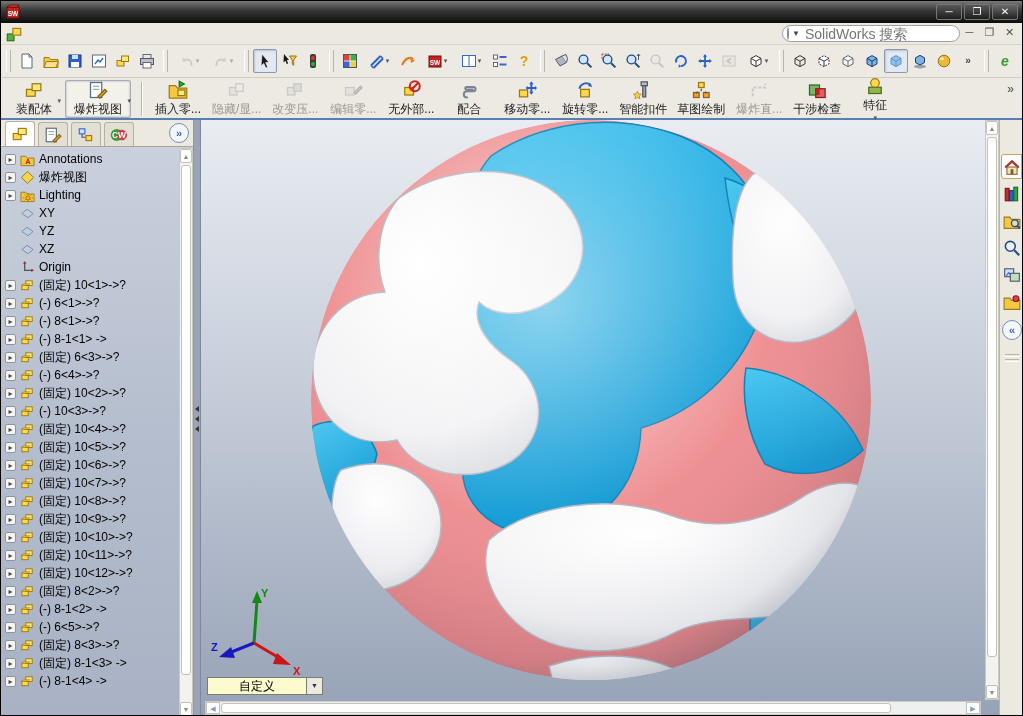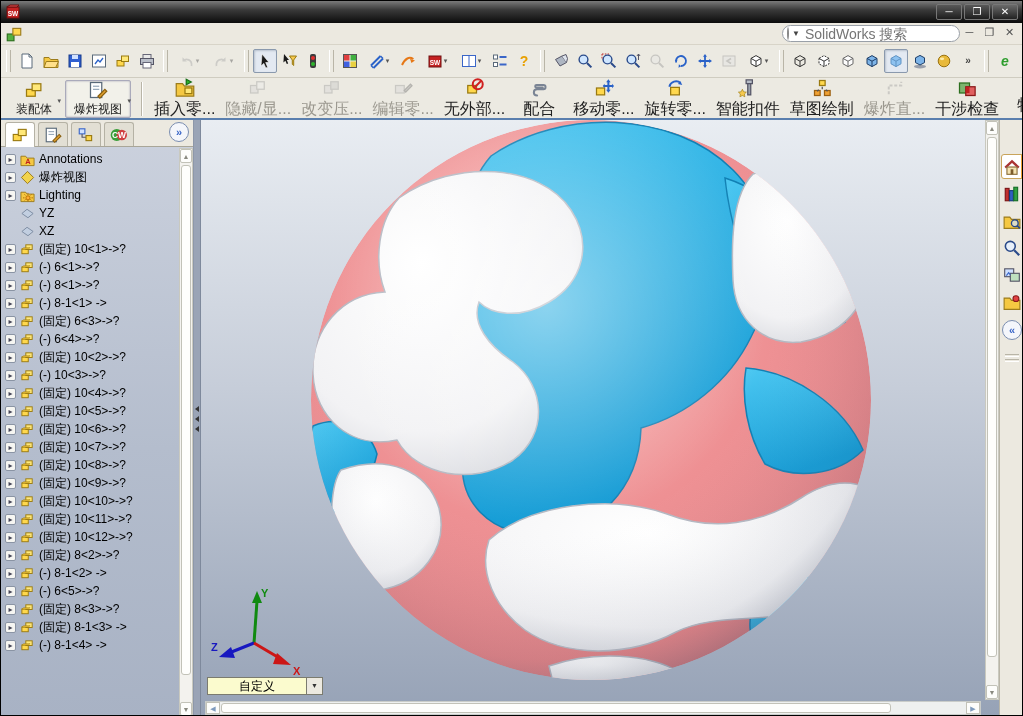--- a/index.html
+++ b/index.html
@@ -35,31 +35,31 @@
   .ic{display:inline-flex;align-items:center;justify-content:center;}
 
   
   #cmdmgr{position:absolute;left:0;top:77px;width:100%;height:42px;background:#eceae2;border-bottom:2px solid #5a7fae;display:flex;align-items:stretch;padding:2px 2px 0 6px;}
   .cm-tab{display:flex;flex-direction:column;align-items:center;justify-content:center;padding:1px 8px;margin-right:4px;border:1px solid transparent;border-radius:2px;position:relative;}
   .cm-tab.active{background:#f2f1ea;border-color:#aab;box-shadow:inset 0 0 2px #99a;}
   .cm-tab .lbl{font-size:12px;color:#222;margin-top:1px;white-space:nowrap;}
   .cm-tab .dd2{position:absolute;right:-1px;bottom:12px;font-size:7px;color:#555;}
   .cm-sep{width:2px;border-left:1px solid #b9b5a7;border-right:1px solid #fff;margin:2px 6px;}
   .cm-btn{display:flex;flex-direction:column;align-items:center;justify-content:center;min-width:58px;padding:1px 4px;border:1px solid transparent;border-radius:2px;}
-  .cm-btn .lbl{font-size:16px;color:#222;margin-top:1px;white-space:nowrap;}
+  .cm-btn .lbl{font-size:12px;color:#222;margin-top:1px;white-space:nowrap;}
   .cm-btn.disabled .lbl{color:#9b988f;}
   .cm-btn.disabled .ic{opacity:.4;filter:grayscale(1);}
   .cm-overflow{margin-left:auto;font-size:12px;color:#444;align-self:flex-start;padding:2px 6px;}
 
   
   #main{position:absolute;left:0;top:119px;width:1023px;height:597px;}
 
   
   #leftpanel{position:absolute;left:0;top:0;width:193px;height:100%;background:linear-gradient(180deg,#ccd2de 0%,#b4bdcd 55%,#a8b2c4 100%);border-right:1px solid #8d97a9;}
-  #paneltabs{position:absolute;left:0;top:0;width:100%;height:27px;background:#ece9e0;border-bottom:1px solid #a9a698;display:flex;padding:2px 4px 0 4px;gap:3px;}
+  #paneltabs{position:absolute;left:0;top:0;width:100%;height:27px;background:#ece9e0;border-bottom:1px solid #a9a698;display:flex;align-items:flex-end;padding:2px 4px 0 4px;gap:3px;}
   .ptab{width:30px;height:24px;display:flex;align-items:center;justify-content:center;border:1px solid #b5b2a5;border-bottom:none;border-radius:3px 3px 0 0;background:#e2dfd4;}
   .ptab.active{background:#fff;height:25px;}
   .chev-btn{margin-left:auto;width:20px;height:20px;border:1px solid #7a8db0;border-radius:50%;color:#3a66c8;background:#f4f6fb;font-size:11px;font-weight:bold;display:flex;align-items:center;justify-content:center;margin-bottom:3px;}
   #tree{position:absolute;left:0;top:28px;right:14px;bottom:0;overflow:hidden;padding-top:2px;}
   .tree-row{display:flex;align-items:center;height:18px;padding-left:4px;white-space:nowrap;}
   .tree-row .expander{width:11px;height:11px;min-width:11px;background:#f6f6f2;border:1px solid #8a94a4;border-radius:2px;font-size:8px;line-height:9px;text-align:center;color:#445;margin-right:3px;}
   .tree-row .expander.hidden{visibility:hidden;}
   .tree-row.root{padding-left:6px;}
   .tree-label{font-size:12px;color:#000;margin-left:4px;}
   .tree-row .ic{margin-left:1px;}
@@ -691,30 +691,50 @@
             </span>
             <span class="tree-label">Lighting</span>
           </div>
           <div class="tree-row">
             <span class="expander hidden">▸</span>
             <span class="ic" style="width:15px;height:15px">
               <svg viewBox="0 0 16 16" width="100%" height="100%">
                 <path d="M2 8 L7.5 3.5 L14 8 L8.5 12.5 Z" fill="rgba(190,210,235,.45)" stroke="#7b8aa0"></path>
               </svg>
             </span>
+            <span class="tree-label">XY</span>
+          </div>
+          <div class="tree-row">
+            <span class="expander hidden">▸</span>
+            <span class="ic" style="width:15px;height:15px">
+              <svg viewBox="0 0 16 16" width="100%" height="100%">
+                <path d="M2 8 L7.5 3.5 L14 8 L8.5 12.5 Z" fill="rgba(190,210,235,.45)" stroke="#7b8aa0"></path>
+              </svg>
+            </span>
             <span class="tree-label">YZ</span>
           </div>
           <div class="tree-row">
             <span class="expander hidden">▸</span>
             <span class="ic" style="width:15px;height:15px">
               <svg viewBox="0 0 16 16" width="100%" height="100%">
                 <path d="M2 8 L7.5 3.5 L14 8 L8.5 12.5 Z" fill="rgba(190,210,235,.45)" stroke="#7b8aa0"></path>
               </svg>
             </span>
             <span class="tree-label">XZ</span>
+          </div>
+          <div class="tree-row">
+            <span class="expander hidden">▸</span>
+            <span class="ic" style="width:15px;height:15px">
+              <svg viewBox="0 0 16 16" width="100%" height="100%">
+                <path d="M5 2 V11 H14" fill="none" stroke="#555" stroke-width="1.4"></path>
+                <path d="M5 1 l-1.8 3 h3.6 Z" fill="#c02020"></path>
+                <path d="M15 11 l-3-1.8 v3.6 Z" fill="#c02020"></path>
+              </svg>
+            </span>
+            <span class="tree-label">Origin</span>
           </div>
           <div class="tree-row">
             <span class="expander">▸</span>
             <span class="ic" style="width:15px;height:15px">
               <svg viewBox="0 0 16 16" width="100%" height="100%">
                 <rect x="2" y="7.5" width="6.8" height="5" fill="#ffd84d" stroke="#9a7a10"></rect>
                 <rect x="6.2" y="3" width="6.8" height="5" fill="#ffe878" stroke="#9a7a10"></rect>
                 <path d="M2 7.5 l2-1.5 h6.8 l-2 1.5 Z" fill="#eec23a" stroke="#9a7a10" stroke-width=".5"></path>
               </svg>
             </span>

